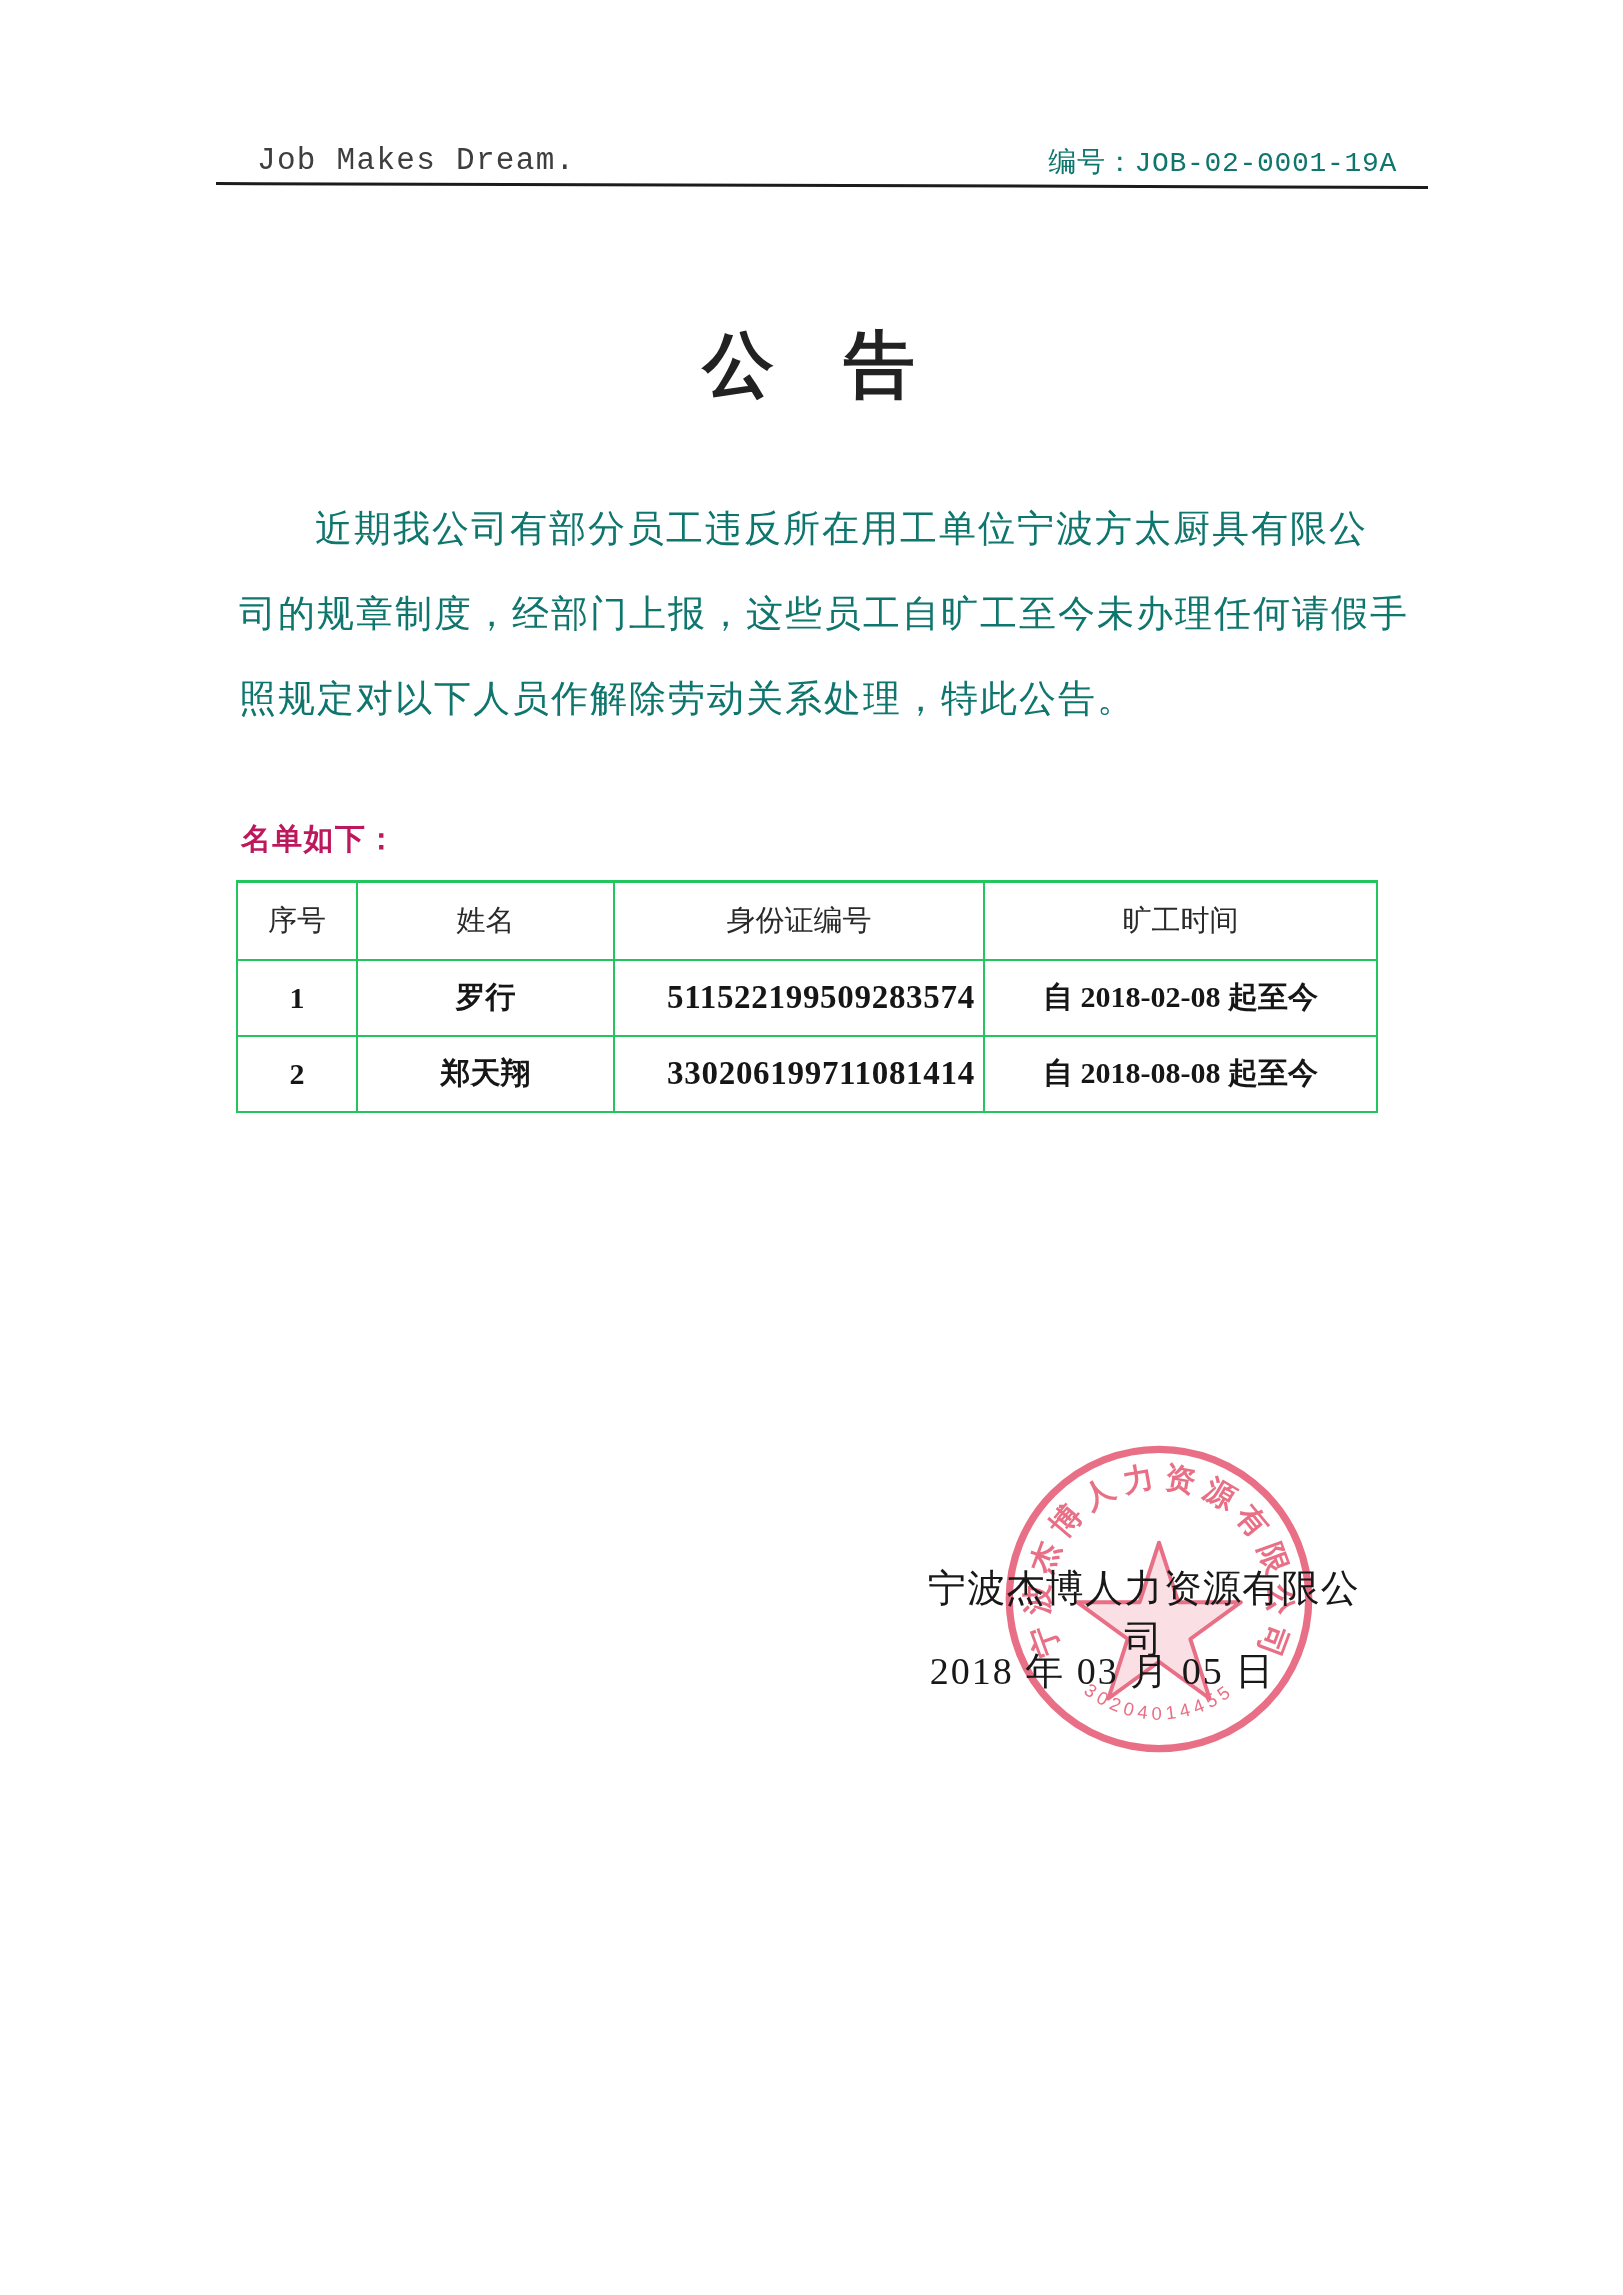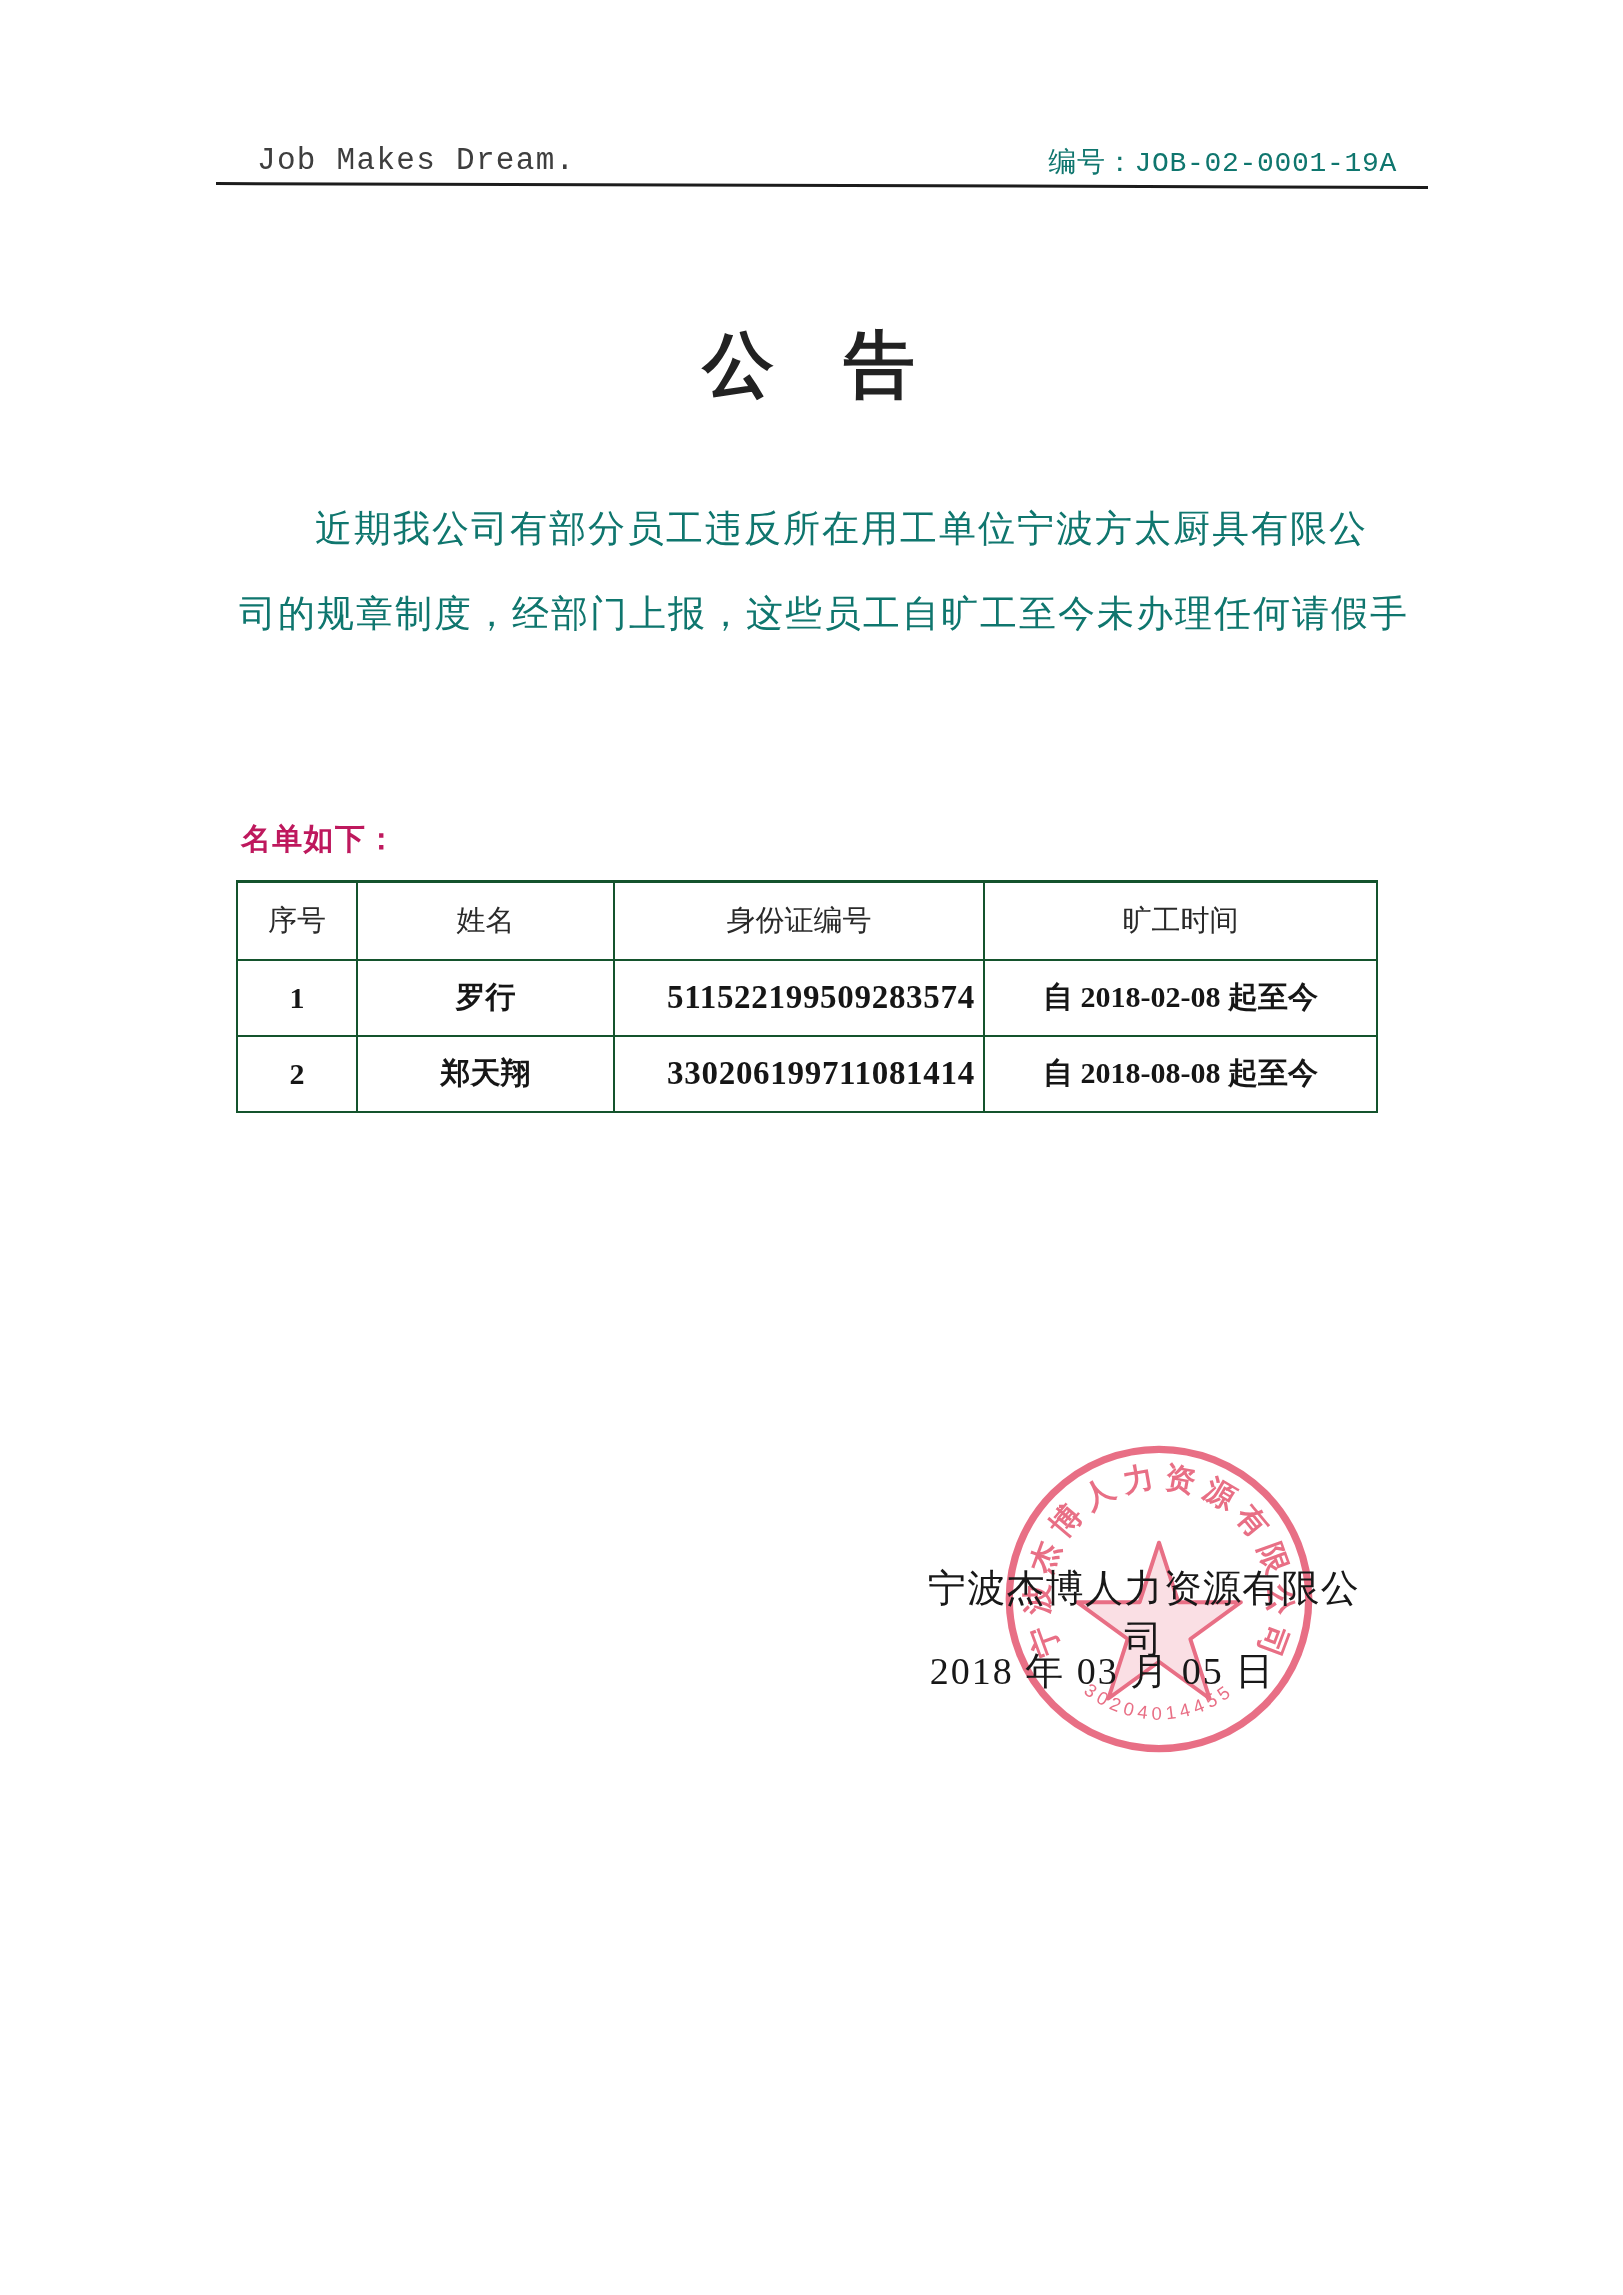--- a/index.html
+++ b/index.html
@@ -49,21 +49,21 @@
     position: absolute; left: 241px; top: 819px;
     font-size: 30px; font-weight: bold; color: #be185d; letter-spacing: 1.3px;
   }
 
   
   table.notice-table {
     position: absolute; left: 236px; top: 880px; width: 1140px;
     border-collapse: collapse; table-layout: fixed;
   }
   .notice-table td {
-    border: 2px solid #14532d;
+    border: 2px solid #22c55e;
     text-align: center; vertical-align: middle;
     font-size: 30px; color: #161616;
   }
   .notice-table tr.head-row td { height: 78px; border-top-width: 3.3px; font-size: 29px; font-weight: normal; color: #2a2a2a; }
   .notice-table tr.data-row td { height: 76px; font-weight: 600; }
   .notice-table td.idnum { font-size: 33px; letter-spacing: 0.7px; padding-left: 44px; }
 
   
   .sig-company {
     position: absolute; left: 909px; top: 1563px; width: 470px;
@@ -90,20 +90,21 @@
 
   <div class="header-left">Job Makes Dream.</div>
   <div class="header-right">编号：JOB-02-0001-19A</div>
   <div class="header-rule"></div>
 
   <div class="doc-title">公 告</div>
 
   <div class="body-para">
     <div class="para-line indent">近期我公司有部分员工违反所在用工单位宁波方太厨具有限公</div>
     <div class="para-line">司的规章制度，经部门上报，这些员工自旷工至今未办理任何请假手</div>
+    <div class="para-line">照规定对以下人员作解除劳动关系处理，特此公告。</div>
   </div>
 
   <div class="list-label">名单如下：</div>
 
   <table class="notice-table">
     <colgroup>
       <col style="width:120px">
         <col style="width:257px">
         <col style="width:370px">
         <col style="width:393px">

